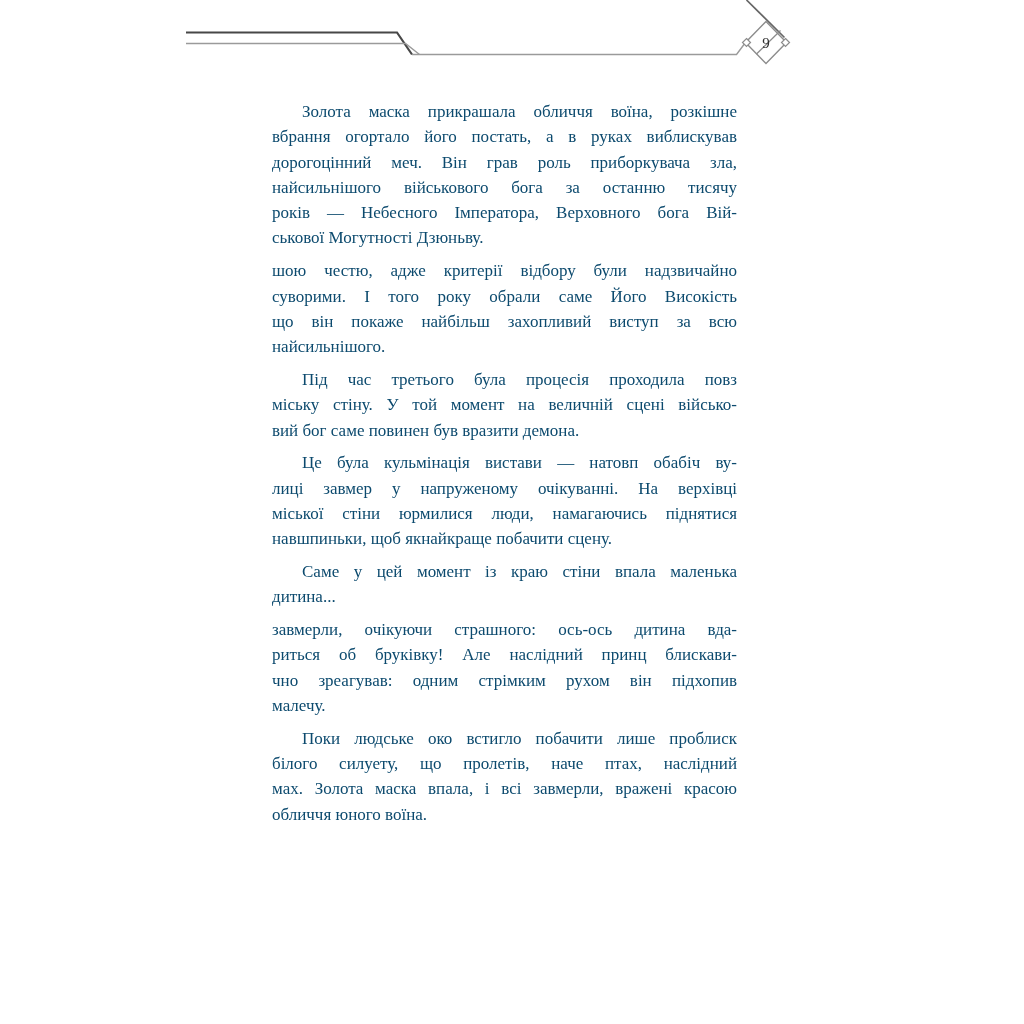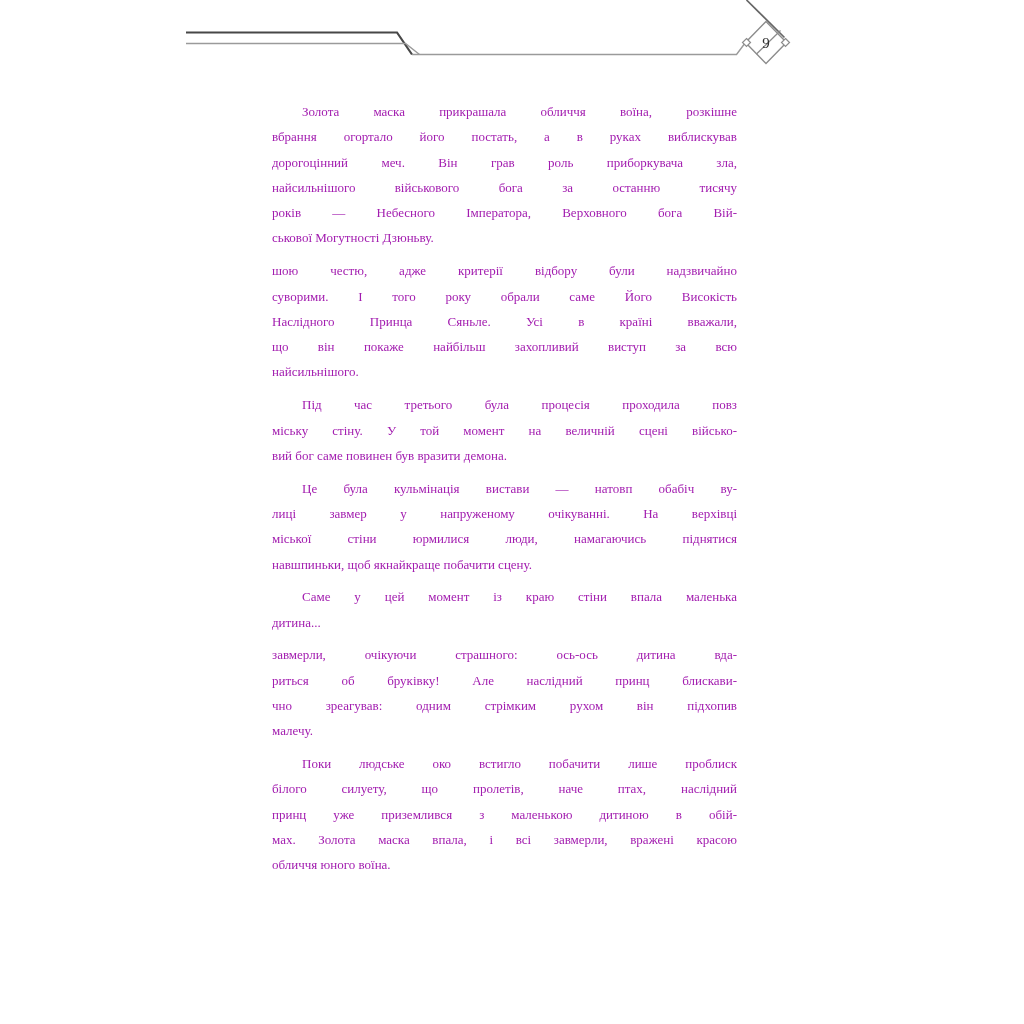--- a/index.html
+++ b/index.html
@@ -5,21 +5,21 @@
   html,body{margin:0;padding:0;}
   body{width:1024px;height:1024px;background:#ffffff;}
   .page{
     position:relative;width:1024px;height:1024px;overflow:hidden;
     background:#ffffff;
     font-family:"Liberation Serif","DejaVu Serif",serif;
   }
   .ornament{position:absolute;top:0;left:0;display:block;}
   .body-text{
     position:absolute;left:272px;top:99px;width:465px;
-    color:#a21caf;font-size:13px;line-height:25.3px;
+    color:#0c4a6e;font-size:17px;line-height:25.3px;
   }
   .para{margin:0;}
   .para + .para{margin-top:7.5px;}
   .line{text-align:justify;text-align-last:justify;overflow:hidden;}
   .line.first{text-indent:30px;}
   .line.last{text-align-last:left;}
   .pagenum{
     font-family:"Liberation Serif","DejaVu Serif",serif;
     font-size:15px;fill:#2f2f2f;
   }
@@ -54,21 +54,20 @@
         <div class="line first">Золота маска прикрашала обличчя воїна, розкішне</div>
         <div class="line">вбрання огортало його постать, а в руках виблискував</div>
         <div class="line">дорогоцінний меч. Він грав роль приборкувача зла,</div>
         <div class="line">найсильнішого військового бога за останню тисячу</div>
         <div class="line">років — Небесного Імператора, Верховного бога Вій-</div>
         <div class="line last">ськової Могутності Дзюньву.</div>
       </div>
       <div class="para">
         <div class="line">шою честю, адже критерії відбору були надзвичайно</div>
         <div class="line">суворими. І того року обрали саме Його Високість</div>
-        <div class="line">Наслідного Принца Сяньле. Усі в країні вважали,</div>
         <div class="line">що він покаже найбільш захопливий виступ за всю</div>
         <div class="line last">найсильнішого.</div>
       </div>
       <div class="para">
         <div class="line first">Під час третього була процесія проходила повз</div>
         <div class="line">міську стіну. У той момент на величній сцені військо-</div>
         <div class="line last">вий бог саме повинен був вразити демона.</div>
       </div>
       <div class="para">
         <div class="line first">Це була кульмінація вистави — натовп обабіч ву-</div>
@@ -82,19 +81,18 @@
       </div>
       <div class="para">
         <div class="line">завмерли, очікуючи страшного: ось-ось дитина вда-</div>
         <div class="line">риться об бруківку! Але наслідний принц блискави-</div>
         <div class="line">чно зреагував: одним стрімким рухом він підхопив</div>
         <div class="line last">малечу.</div>
       </div>
       <div class="para">
         <div class="line first">Поки людське око встигло побачити лише проблиск</div>
         <div class="line">білого силуету, що пролетів, наче птах, наслідний</div>
-        <div class="line">принц уже приземлився з маленькою дитиною в обій-</div>
         <div class="line">мах. Золота маска впала, і всі завмерли, вражені красою</div>
         <div class="line last">обличчя юного воїна.</div>
       </div>
     </main>
 
 </div>
 
 </body></html>

